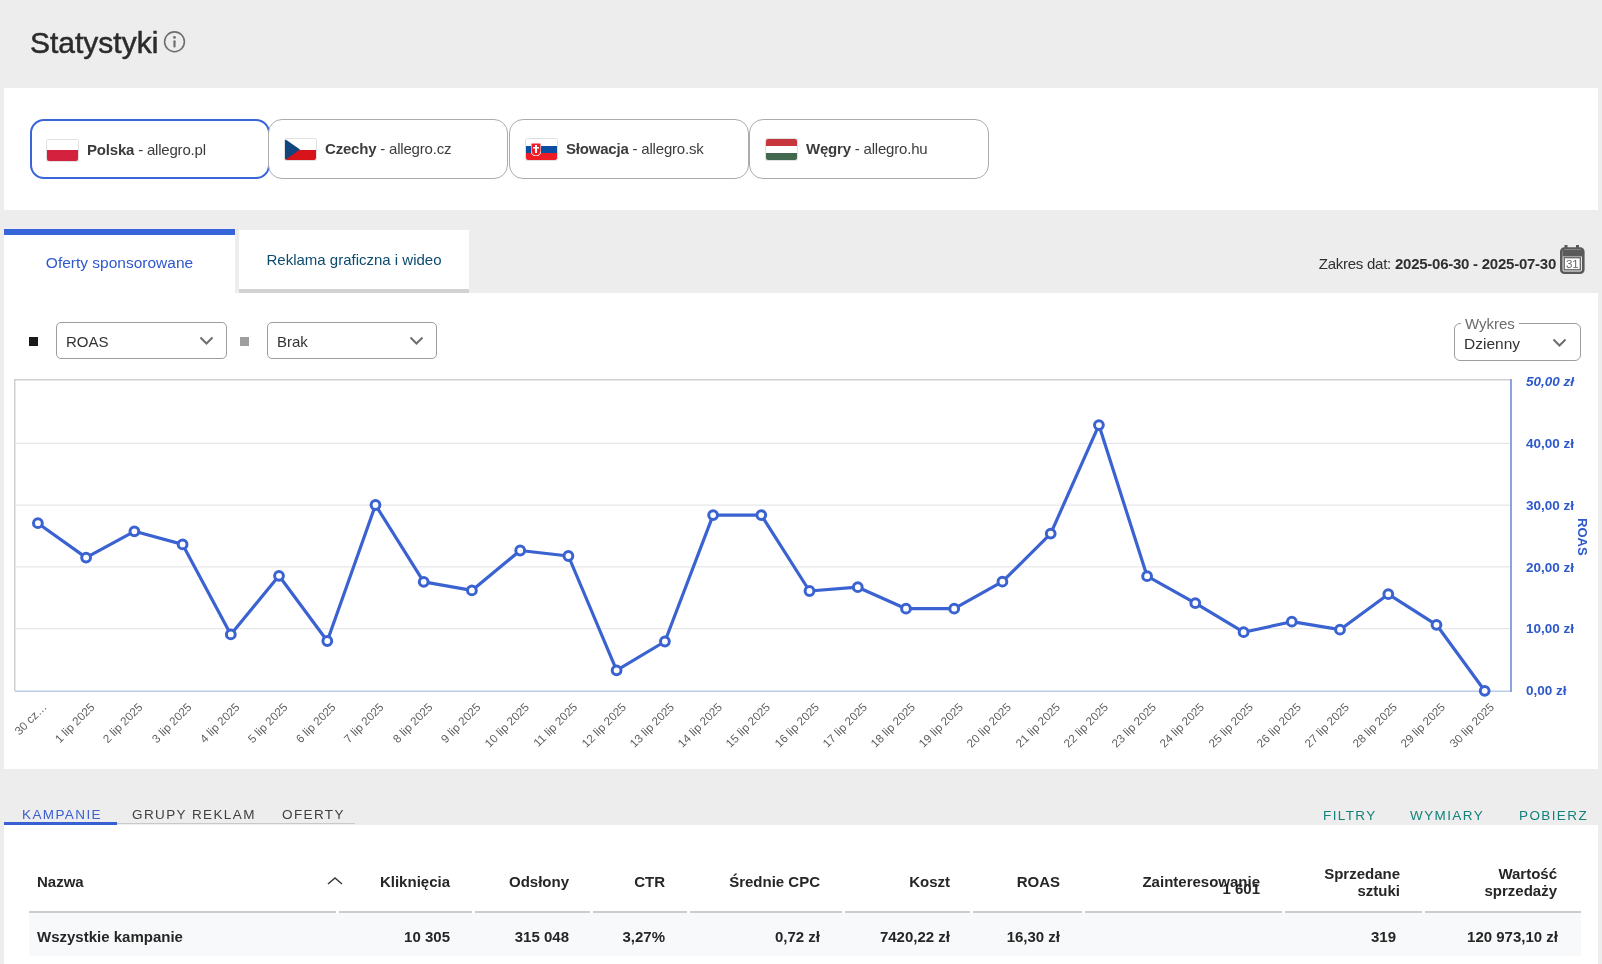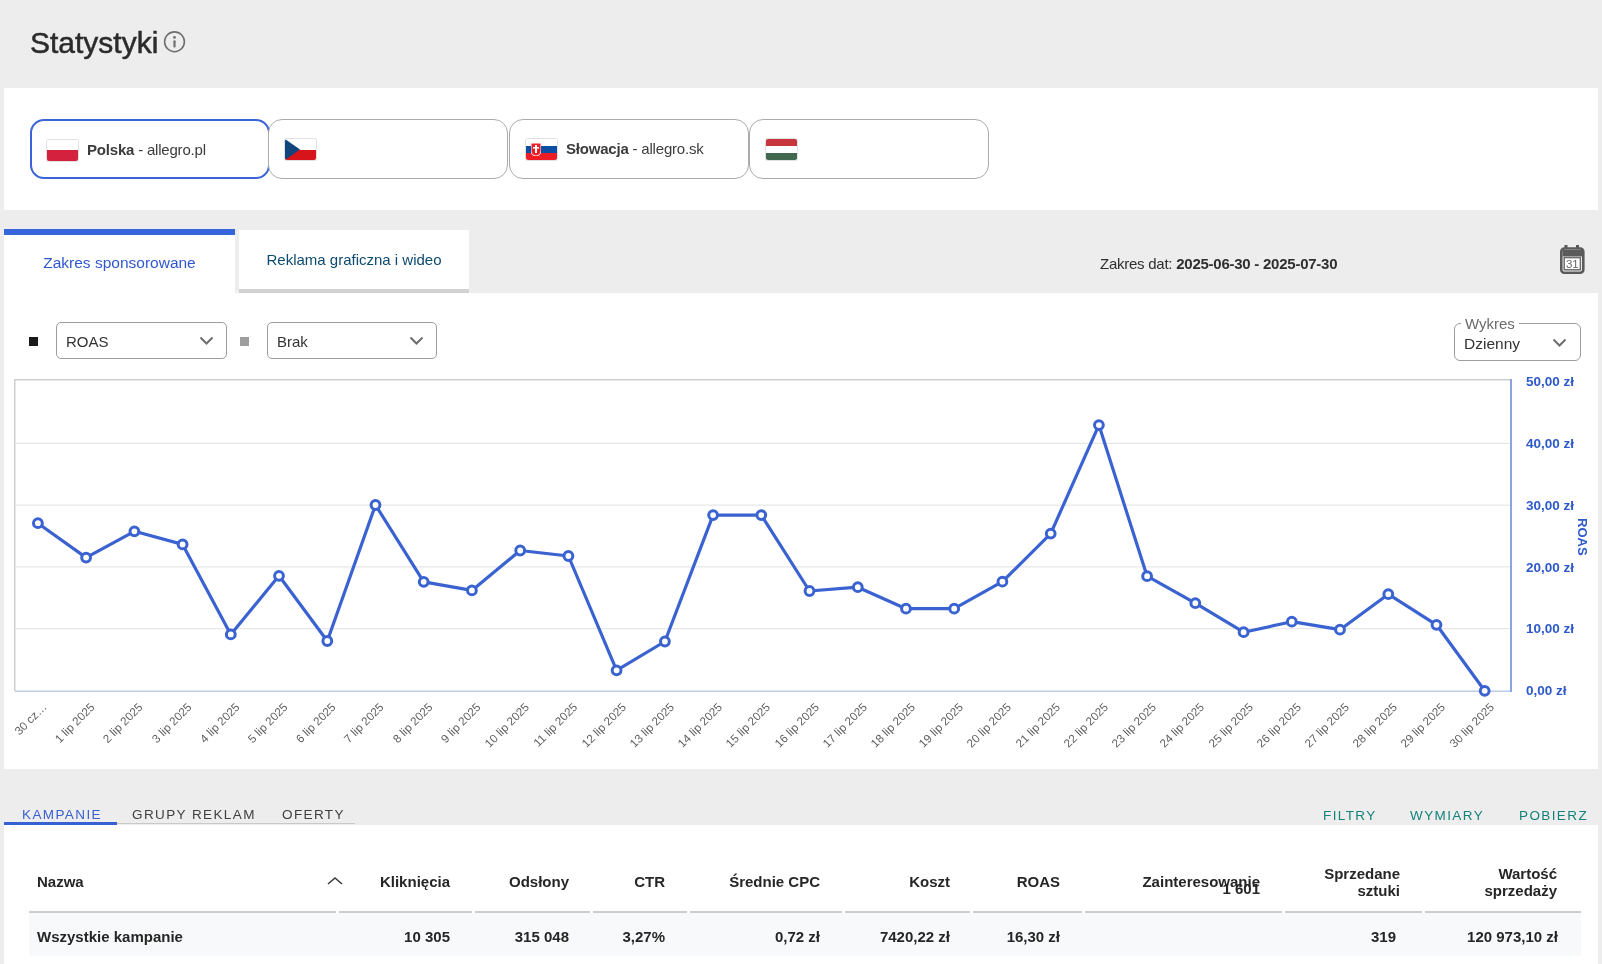--- a/index.html
+++ b/index.html
@@ -37,49 +37,51 @@
   <div class="lbl" style="left:55px;"><b>Polska</b> - allegro.pl</div>
 </div>
 <div class="cbtn" style="left:268px; top:119px;">
   <div class="flag">
       <div style="height:10.5px;background:#fff;"></div>
       <div style="height:10.5px;background:#d7141a;"></div>
     <svg class="abs" style="left:0;top:0;" width="31" height="21">
         <polygon points="0,0 15,10.5 0,21" fill="#11457e"></polygon>
       </svg>
   </div>
+  <div class="lbl"><b>Czechy</b> - allegro.cz</div>
 </div>
 <div class="cbtn" style="left:509px; top:119px;">
   <div class="flag">
       <div style="height:7px;background:#fff;"></div>
       <div style="height:7px;background:#0b4ea2;"></div>
       <div style="height:7px;background:#ee1c25;"></div>
     <svg class="abs" style="left:5px;top:4px;" width="10" height="13">
         <path d="M0,0 h10 v8 a5,5 0 0 1 -5,5 a5,5 0 0 1 -5,-5 z" fill="#ee1c25" stroke="#fff" stroke-width="1"></path>
         <rect x="4" y="2" width="2" height="8" fill="#fff"></rect>
         <rect x="2" y="4" width="6" height="1.6" fill="#fff"></rect>
       </svg>
   </div>
   <div class="lbl"><b>Słowacja</b> - allegro.sk</div>
 </div>
 <div class="cbtn" style="left:749px; top:119px;">
   <div class="flag">
       <div style="height:7px;background:#c8363d;"></div>
       <div style="height:7px;background:#fff;"></div>
       <div style="height:7px;background:#42694f;"></div>
     </div>
+  <div class="lbl"><b>Węgry</b> - allegro.hu</div>
 </div>
 
 <div class="abs" style="left:4px; top:229px; width:231px; height:6px; background:#3664d9;"></div>
 <div class="abs" style="left:4px; top:235px; width:231px; height:60px; background:#fff;"></div>
-<div class="abs" style="left:4px; top:235px; width:231px; height:58px; text-align:center; line-height:56px; font-size:15.5px; color:#3058ce;">Zakres sponsorowane</div>
+<div class="abs" style="left:4px; top:235px; width:231px; height:58px; text-align:center; line-height:56px; font-size:15.5px; color:#3058ce;">Oferty sponsorowane</div>
 <div class="abs" style="left:239px; top:230px; width:230px; height:59px; background:#fff;"></div>
 <div class="abs" style="left:239px; top:289px; width:230px; height:4px; background:#d2d2d2;"></div>
 <div class="abs" style="left:239px; top:230px; width:230px; height:76px; text-align:center; line-height:59px; font-size:15px; color:#0c4a6e;">Reklama graficzna i wideo</div>
-<div class="abs" style="left:1100px; top:255px; width:456px; height:20px; font-size:15px; letter-spacing:-0.25px; color:#2f2f2f;">Zakres dat: <b>2025-06-30 - 2025-07-30</b></div>
+<div class="abs" style="left:1100px; top:255px; width:456px; height:20px; text-align:right; font-size:15px; letter-spacing:-0.25px; color:#2f2f2f;">Zakres dat: <b>2025-06-30 - 2025-07-30</b></div>
 
 <svg class="abs" style="left:1560px; top:244px;" width="26" height="31" viewBox="0 0 26 31">
   <rect x="4.5" y="1" width="3" height="5" fill="#5a5a5a"></rect>
   <rect x="16" y="1" width="3" height="5" fill="#5a5a5a"></rect>
   <rect x="1.3" y="4.5" width="22" height="24.2" rx="3" fill="#fff" stroke="#5a5a5a" stroke-width="2.6"></rect>
   <path d="M2.6,6 h19.4 v6.5 h-19.4 z" fill="#5a5a5a"></path>
   <rect x="4.2" y="13.6" width="16.2" height="12.2" fill="#fff" stroke="#6b6b6b" stroke-width="1.5"></rect>
   <text x="12.3" y="23.6" font-size="11.5" fill="#666" text-anchor="middle" style="font-family:'Liberation Sans',sans-serif;">31</text>
 </svg>
 
@@ -146,21 +148,21 @@
   <circle cx="1181.3" cy="224.2" r="4.4"></circle>
   <circle cx="1229.6" cy="253.2" r="4.4"></circle>
   <circle cx="1277.8" cy="242.7" r="4.4"></circle>
   <circle cx="1326.0" cy="250.7" r="4.4"></circle>
   <circle cx="1374.3" cy="215.2" r="4.4"></circle>
   <circle cx="1422.5" cy="245.8" r="4.4"></circle>
   <circle cx="1470.7" cy="311.8" r="4.4"></circle>
   </g>
 </svg>
 
-<div class="ylab" style="top:374px;">50,00 zł</div>
+<div class="ylab" style="top:374px;font-style:italic;">50,00 zł</div>
 <div class="ylab" style="top:436px;">40,00 zł</div>
 <div class="ylab" style="top:498px;">30,00 zł</div>
 <div class="ylab" style="top:560px;">20,00 zł</div>
 <div class="ylab" style="top:621px;">10,00 zł</div>
 <div class="ylab" style="top:683px;">0,00 zł</div>
 <svg class="abs" style="left:1575px; top:515px;" width="20" height="42" viewBox="0 0 20 42">
     <text transform="translate(2.5,3) rotate(90)" font-size="13" font-weight="bold" fill="#2d59cb" style="font-family:'Liberation Sans',sans-serif;">ROAS</text>
   </svg>
 <span class="xlab" style="right:1562px; top:700px;">30 cz…</span>
 <span class="xlab" style="right:1514px; top:700px;">1 lip 2025</span>

